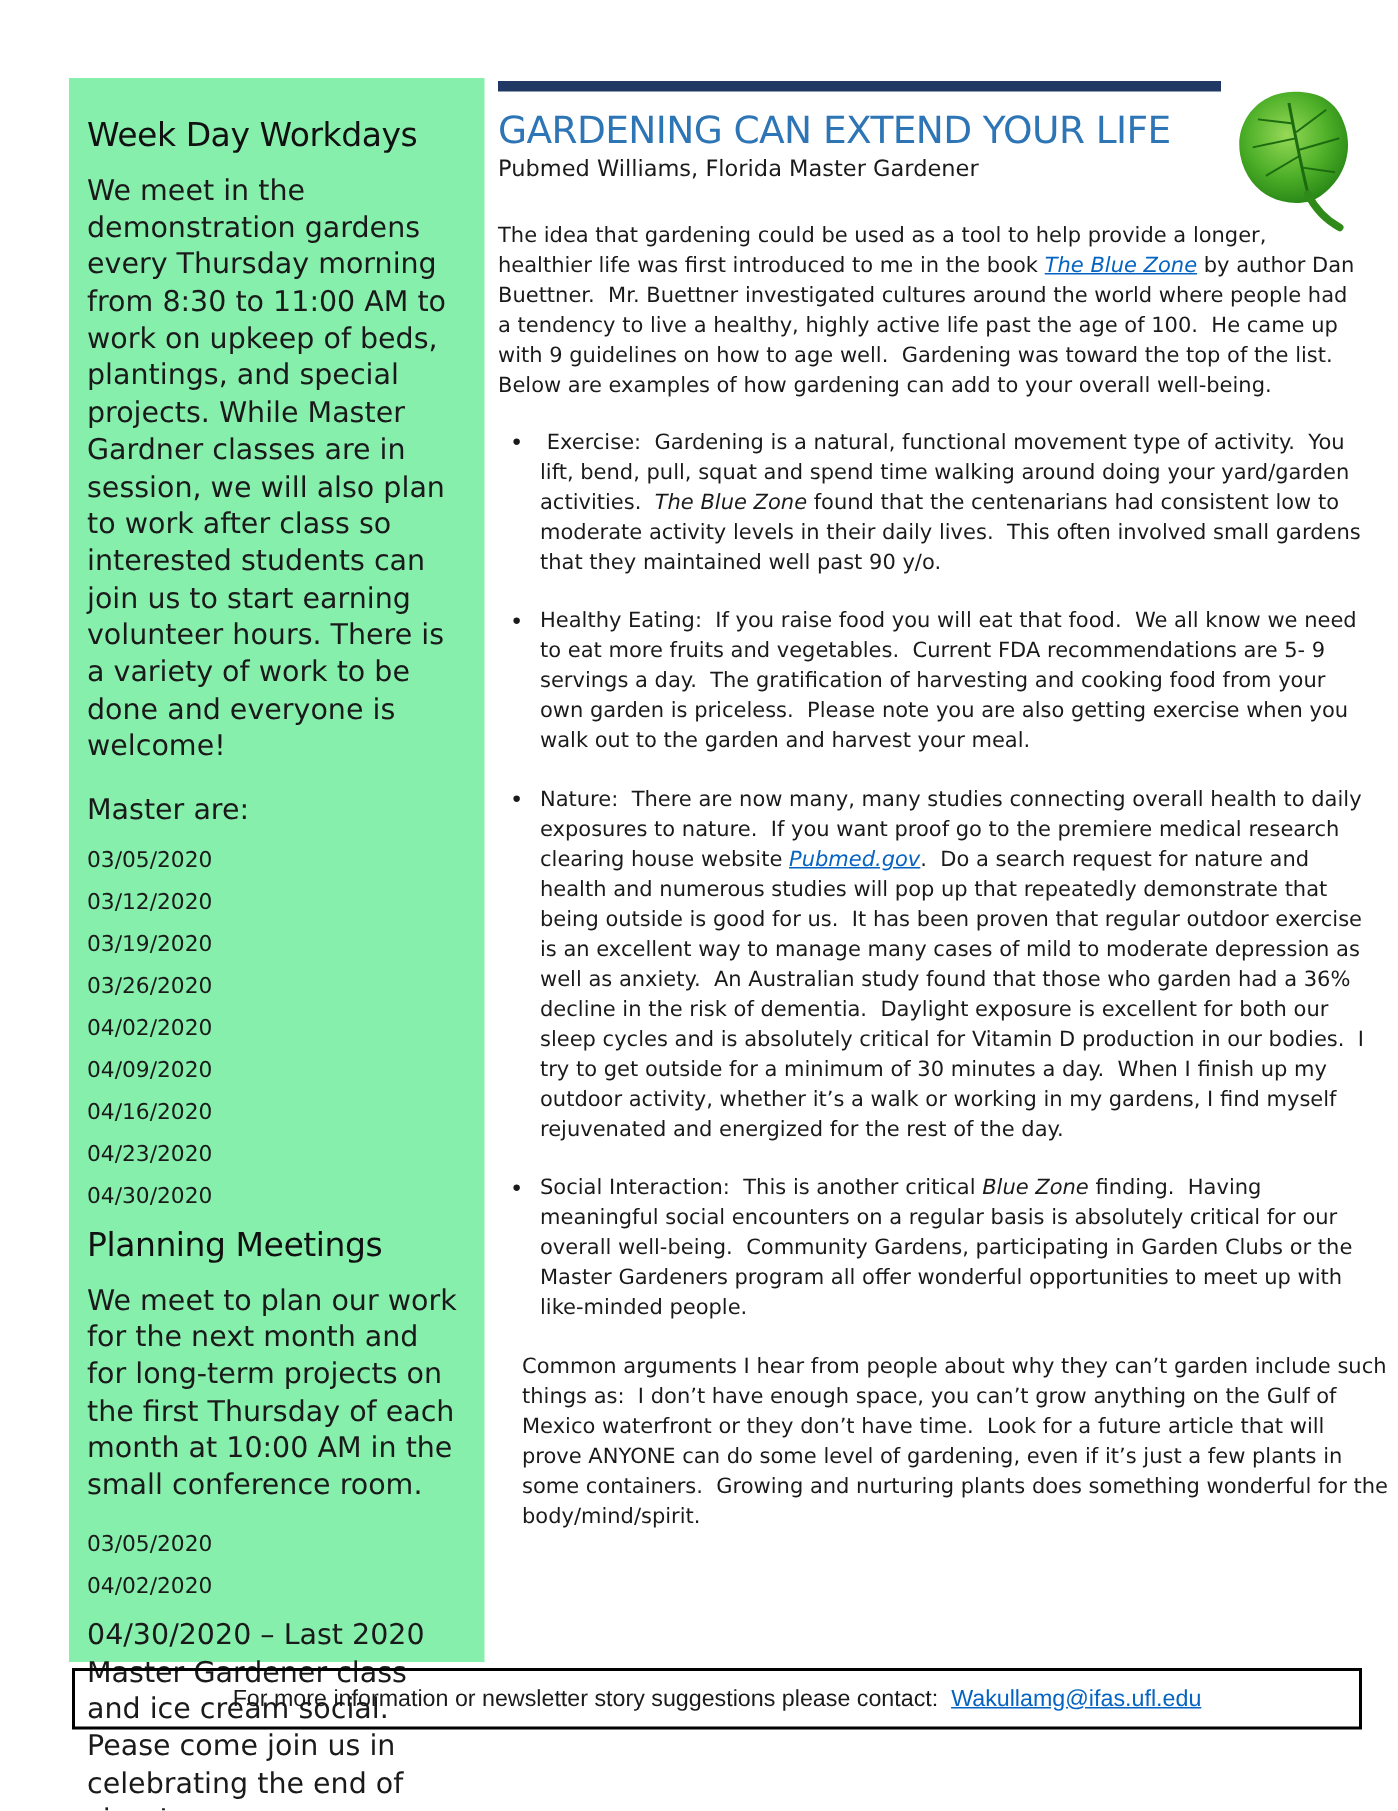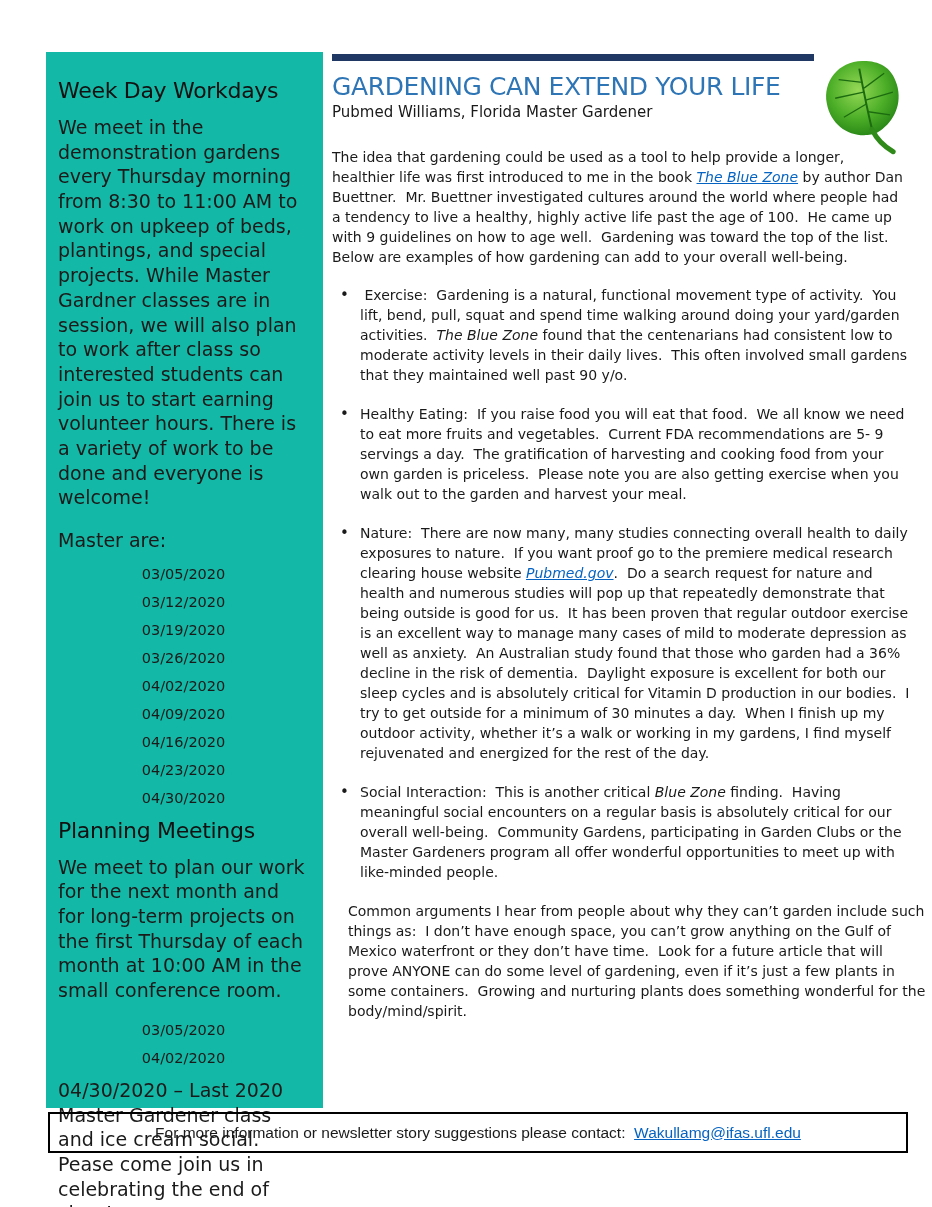--- a/index.html
+++ b/index.html
@@ -3,28 +3,28 @@
 <meta charset="utf-8">
 <style>
   * { box-sizing: border-box; }
   html,body { margin:0; padding:0; background:#ffffff; }
   body { font-family:"DejaVu Sans", sans-serif; color:#1a1a1a; }
   .page { position:relative; width:932px; height:1207px; background:#ffffff; overflow:hidden; }
 
   
   .sidebar {
     position:absolute; left:46px; top:52px; width:277px; height:1056px;
-    background:#14b8a6; padding:26px 14px 10px 12px;
+    background:#86efac; padding:26px 14px 10px 12px;
   }
   .sidebar h2 {
     font-size:22px; font-weight:400; margin:0 0 12px 0; color:#111;
     letter-spacing:-0.3px;
   }
   .sidebar p { font-size:19px; line-height:1.3; margin:0 0 18px 0; white-space:pre-wrap; }
-  .dates-list { margin:12px 0 10px 0;text-align:center; }
+  .dates-list { margin:12px 0 10px 0; }
   .date-item { font-size:14.5px; line-height:19px; margin-bottom:9px; }
   .section-gap { margin-top:36px; }
   .future-body { margin-bottom:0 !important; }
   .icecream-wrap { margin:-2px 0 0 30px; width:196px; height:126px; }
 
   
   .main { position:absolute; left:332px; top:54px; width:580px; }
   .top-bar { width:482px; height:7px; background:#1F3864; }
   .leaf-wrap { position:absolute; left:490px; top:4px; width:88px; height:98px; }
   .article-title {

